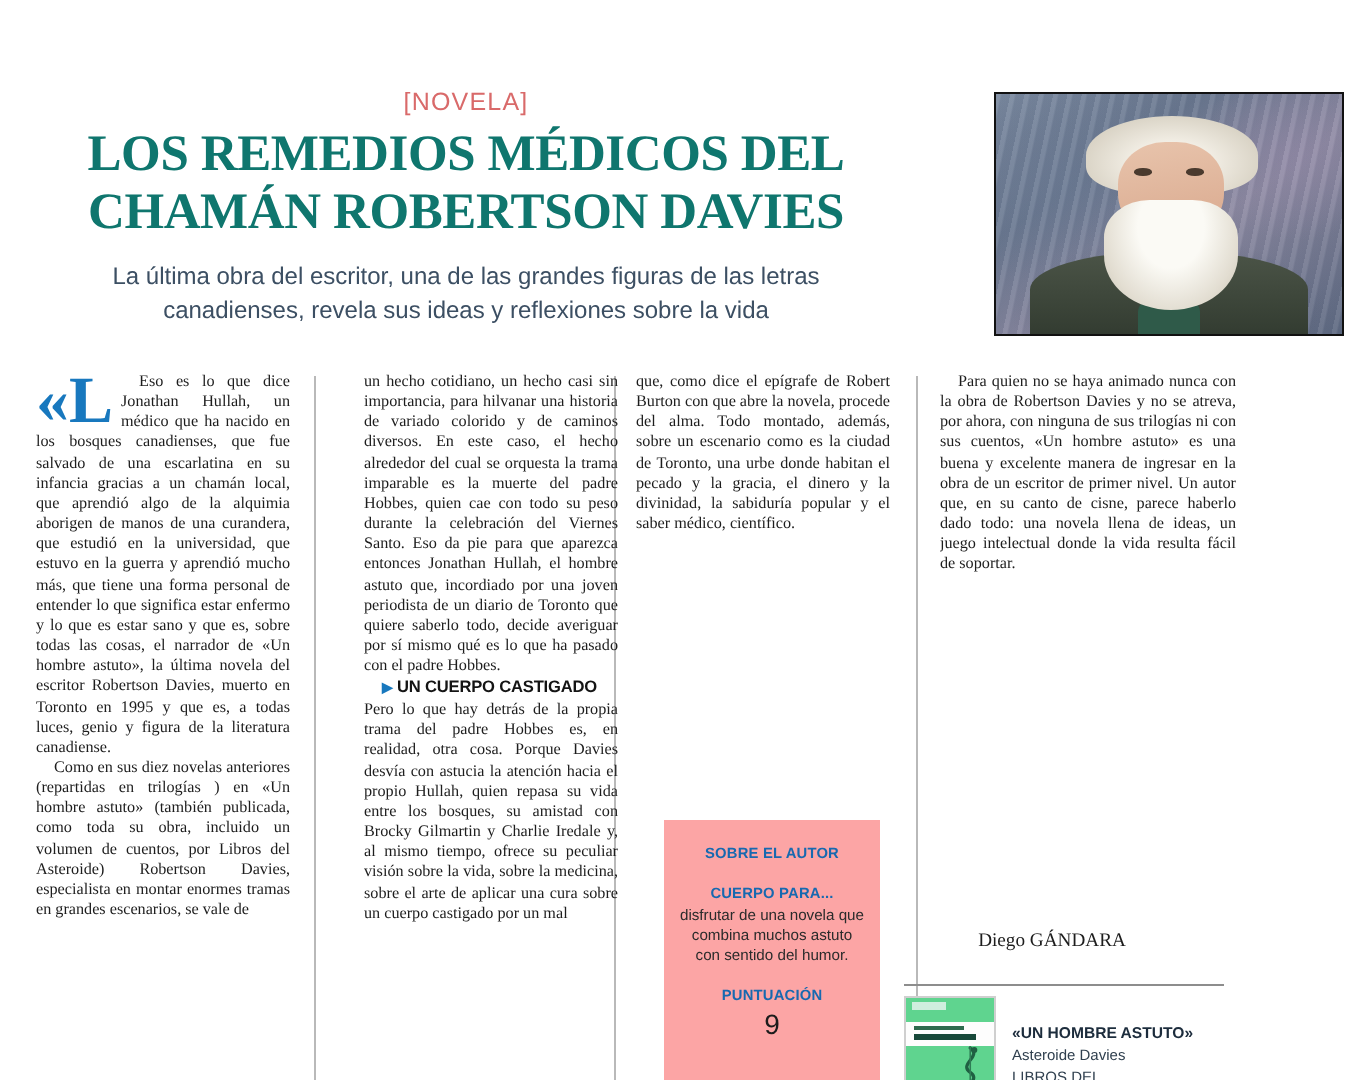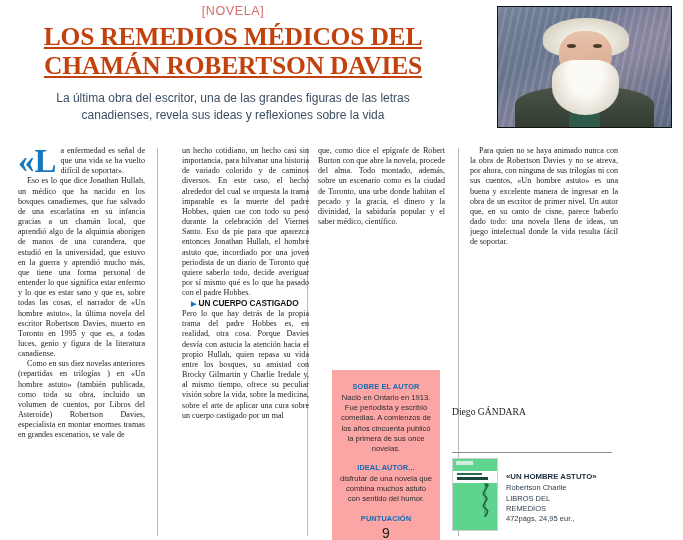--- a/index.html
+++ b/index.html
@@ -3,36 +3,35 @@
 <meta charset="utf-8">
 <style>
   * { margin:0; padding:0; box-sizing:border-box; }
   html,body { width:683px; height:540px; }
   body {
     background:#ffffff;
     font-family:"Liberation Serif", serif;
     color:#1a1a1a;
     overflow:hidden;
   }
-  .page { position:relative; width:683px; height:434px; }
+  .page { position:relative; width:683px; height:434px;margin-top:40px; }
 
   
   .header { position:absolute; left:0; top:0; width:683px; height:140px; }
   .head-text { position:absolute; left:18px; top:4px; width:430px; text-align:center; }
   .kicker {
     font-family:"Liberation Sans", sans-serif;
     font-size:12.5px; letter-spacing:.6px;
     color:#d96a6a; margin-bottom:4px;
   }
   .headline {
     font-family:"Liberation Serif", serif;
     font-weight:bold; font-size:25.5px; line-height:1.14;
-    color:#c2410c; letter-spacing:-.2px;
+    color:#0f766e; letter-spacing:-.2px;
     margin-bottom:10px;
-    text-decoration:underline;
   }
   .standfirst {
     font-family:"Liberation Sans", sans-serif;
     font-size:12px; line-height:1.42;
     color:#3c4f63; font-weight:400;
     padding:0 6px;
   }
   .portrait {
     position:absolute; left:497px; top:6px;
     width:175px; height:122px;
@@ -131,22 +130,22 @@
   .ib-title {
     font-weight:bold; font-size:7.4px; color:#1769b0;
     letter-spacing:.1px; margin-bottom:2px;
   }
   .ib-text { font-size:7.6px; line-height:1.34; color:#2b2b2b; }
   .ib-gap { height:9px; }
   .ib-score { font-size:14px; color:#1c1c1c; line-height:1.2; margin-top:1px; }
 
   
   .byline {
-    position:absolute; left:452px; top:406px; width:148px;
-    text-align:left; font-size:9.6px; color:#1d1d1d;
+    position:absolute; left:452px; top:425px; width:148px;
+    text-align:center; font-size:9.6px; color:#1d1d1d;
   }
 
   
   .bookbox { position:absolute; left:452px; top:452px; width:210px; height:86px; }
   .bookbox .hr { position:absolute; left:0; top:0; width:160px; height:1px; background:#8d8d8d; }
   .book-inner { position:absolute; left:0; top:6px; display:flex; gap:8px;align-items:center; }
   .cover {
     position:relative; width:46px; height:73px;
     background:#ffffff; border:1px solid #cfcfcf; overflow:hidden;
   }
@@ -198,21 +197,21 @@
     </div>
   </div>
 
   <div class="body-area">
 
     <div class="rule" id="rule1"></div>
     <div class="rule" id="rule2"></div>
     <div class="rule" id="rule3"></div>
 
     <div class="col" id="col1">
-      <p class="first"><span class="dropcap">«L</span><span>a enfermedad es señal de que una vida se ha vuelto difícil de soportar».</span></p>
+      <p class="first"><span class="dropcap">«L</span></p>
       <p>Eso es lo que dice Jonathan Hullah, un médico que ha nacido en los bosques canadienses, que fue salvado de una escarlatina en su infancia gracias a un chamán local, que aprendió algo de la alquimia aborigen de  manos de una curandera, que estudió en la universidad, que estuvo en la guerra y aprendió mucho más, que tiene una forma personal de entender lo que significa estar enfermo y lo que es estar sano y que es, sobre todas las cosas, el narrador de «Un hombre astuto», la última novela del escritor Robertson Davies, muerto en Toronto en 1995 y que es, a todas luces, genio y figura de la literatura canadiense.</p>
       <p>Como en sus diez novelas anteriores (repartidas en trilogías ) en «Un hombre astuto» (también publicada, como toda su obra, incluido un volumen de cuentos, por Libros del Asteroide) Robertson Davies, especialista en montar enormes tramas en grandes escenarios, se vale de</p>
     </div>
 
     <div class="col" id="col2">
       <p class="first">un hecho cotidiano, un hecho casi sin importancia, para hilvanar una historia de variado colorido y de caminos diversos. En este caso, el hecho alrededor del cual se orquesta la trama imparable es la muerte del padre Hobbes, quien cae con todo su peso durante la celebración del Viernes Santo. Eso da pie para que aparezca entonces Jonathan Hullah, el hombre astuto que, incordiado por una joven periodista de un diario de Toronto que quiere saberlo todo, decide averiguar por sí mismo qué es lo que ha pasado con el padre Hobbes.</p>
       <p class="subhead"><span class="marker">▶</span> <span>UN CUERPO CASTIGADO</span></p>
       <p class="first">Pero lo que hay detrás de la propia trama del padre Hobbes es, en realidad, otra cosa. Porque Davies desvía con astucia la atención hacia el propio Hullah, quien repasa su vida entre los bosques, su amistad con Brocky Gilmartin y Charlie Iredale y, al mismo tiempo, ofrece su peculiar visión sobre la vida, sobre la medicina, sobre el arte de aplicar una cura sobre un cuerpo castigado por un mal</p>
     </div>
 
@@ -220,23 +219,22 @@
       <p class="first">que, como dice el epígrafe de Robert Burton con que abre la novela, procede del alma. Todo montado, además, sobre un escenario como es la ciudad de Toronto, una urbe donde habitan el pecado y la gracia, el dinero y la divinidad, la sabiduría popular y el saber médico, científico.</p>
     </div>
 
     <div class="col" id="col4">
       <p>Para quien no se haya animado nunca con la obra de Robertson Davies y no se atreva, por ahora, con ninguna de sus trilogías ni con sus cuentos, «Un hombre astuto» es una buena y excelente manera de ingresar en la obra de un escritor de primer nivel. Un autor que, en su canto de cisne, parece haberlo dado todo: una novela llena de ideas, un juego intelectual donde la vida resulta fácil de soportar.</p>
     </div>
   </div>
 
   <div class="infobox">
     <div class="ib-title">SOBRE EL AUTOR</div>
-    <div class="ib-text">Nació en Ontario en 1913. Fue periodista y escribió comedias. A comienzos de los años cincuenta publicó la primera de sus once novelas.</div>
     <div class="ib-gap"></div>
-    <div class="ib-title">IDEAL AUTOR...</div>
+    <div class="ib-title">CUERPO PARA...</div>
     <div class="ib-text">disfrutar de una novela que combina muchos astuto con sentido del humor.</div>
     <div class="ib-gap"></div>
     <div class="ib-title">PUNTUACIÓN</div>
     <div class="ib-score">9</div>
   </div>
 
   <div class="byline">Diego GÁNDARA</div>
 
   <div class="bookbox">
     <div class="hr"></div>
@@ -248,21 +246,21 @@
         <div class="t1"></div>
         <div class="t2"></div>
         <svg class="snake" viewBox="0 0 40 70">
           <path d="M20 4 C32 12, 8 20, 20 28 C32 36, 8 44, 20 52 C30 58, 22 64, 20 68" fill="none" stroke="#1f5f42" stroke-width="3.2" stroke-linecap="round"></path>
           <path d="M20 2 L20 68" fill="none" stroke="#2e7d55" stroke-width="1.6"></path>
           <circle cx="24" cy="6" r="3" fill="#1f5f42"></circle>
         </svg>
       </div>
       <div class="book-meta">
         <div class="bt">«UN HOMBRE ASTUTO»</div>
-        <div>Robertson Charlie</div>
+        <div>Asteroide Davies</div>
         <div>LIBROS DEL</div>
         <div>REMEDIOS</div>
         <div>472págs, 24,95 eur.,</div>
       </div>
     </div>
   </div>
 
 </div>
 
 </body></html>

